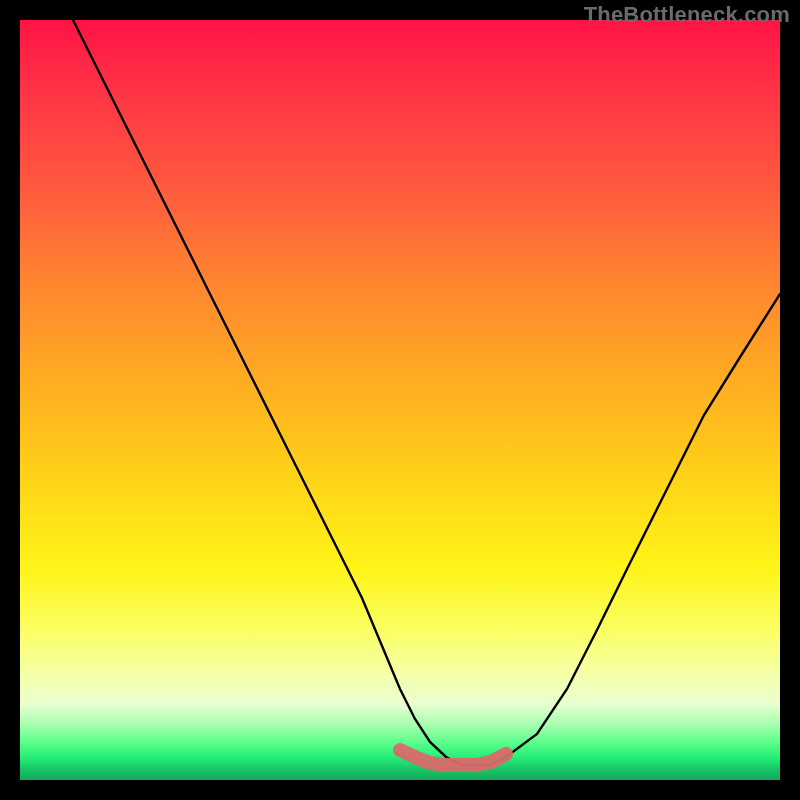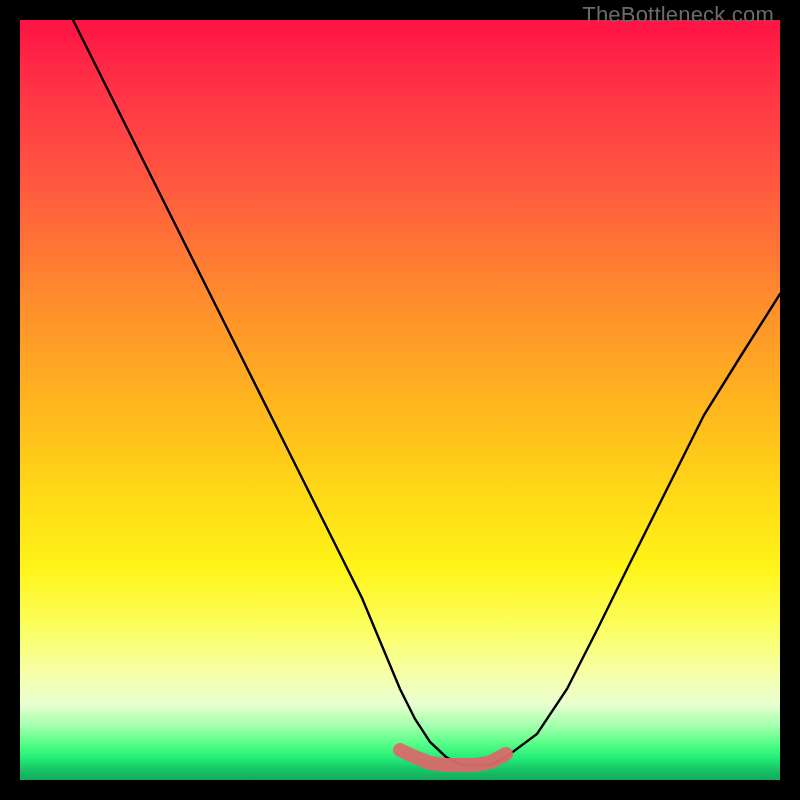--- a/index.html
+++ b/index.html
@@ -46,24 +46,24 @@
   .plot-svg {
     position: absolute;
     left: 0;
     top: 0;
     width: 760px;
     height: 760px;
   }
   .watermark {
     position: absolute;
     top: 2px;
-    right: 26px;
+    right: 10px;
     color: #6b6b6b;
     font-size: 22px;
-    font-weight: 400;
+    font-weight: 700;
     letter-spacing: 0.2px;
     user-select: none;
   }
 </style>
 </head>
 <body>
 
 <div class="chart-wrap">
 
   <div class="plot-area">

